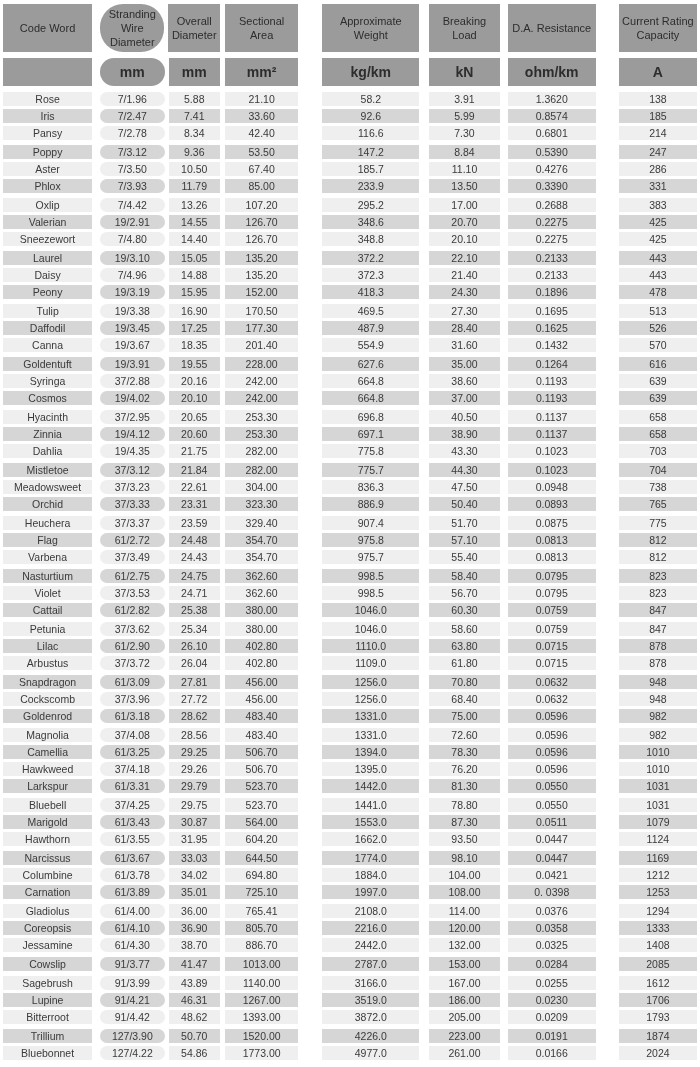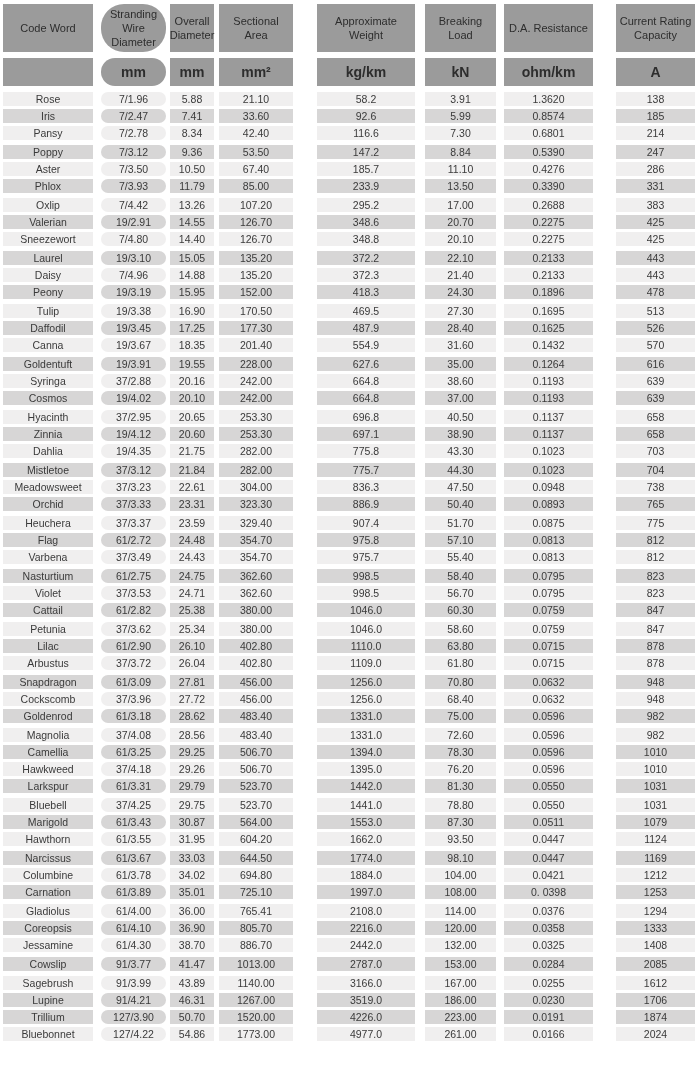--- a/index.html
+++ b/index.html
@@ -16,21 +16,21 @@
     padding: 4px 3px 0 3px;
   }
   .row { display: flex; }
   .cell {
     display: flex; align-items: center; justify-content: center;
     text-align: center;
   }
   
   .c0 { width: 90px; margin-right: 8px; }
   .c1 { width: 65px; margin-right: 4px; border-radius: 23px; }
-  .c2 { width: 44px; margin-right: 5px; }
+  .c2 { width: 52px; margin-right: 5px; }
   .c3 { width: 74px; margin-right: 24px; }
   .c4 { width: 98px; margin-right: 10px; }
   .c5 { width: 71px; margin-right: 8px; }
   .c6 { width: 89px; margin-right: 23px; }
   .c7 { width: 79px; margin-right: 0; }
 
   .thead { margin-bottom: 6px; }
   .thead .cell {
     height: 48px;
     background: var(--head-bg);
@@ -593,20 +593,30 @@
       <div class="row trow dark">
         <div class="cell c0">Lupine</div>
         <div class="cell c1">91/4.21</div>
         <div class="cell c2">46.31</div>
         <div class="cell c3">1267.00</div>
         <div class="cell c4">3519.0</div>
         <div class="cell c5">186.00</div>
         <div class="cell c6">0.0230</div>
         <div class="cell c7">1706</div>
       </div>
+      <div class="row trow light group-end">
+        <div class="cell c0">Bitterroot</div>
+        <div class="cell c1">91/4.42</div>
+        <div class="cell c2">48.62</div>
+        <div class="cell c3">1393.00</div>
+        <div class="cell c4">3872.0</div>
+        <div class="cell c5">205.00</div>
+        <div class="cell c6">0.0209</div>
+        <div class="cell c7">1793</div>
+      </div>
       <div class="row trow dark">
         <div class="cell c0">Trillium</div>
         <div class="cell c1">127/3.90</div>
         <div class="cell c2">50.70</div>
         <div class="cell c3">1520.00</div>
         <div class="cell c4">4226.0</div>
         <div class="cell c5">223.00</div>
         <div class="cell c6">0.0191</div>
         <div class="cell c7">1874</div>
       </div>

